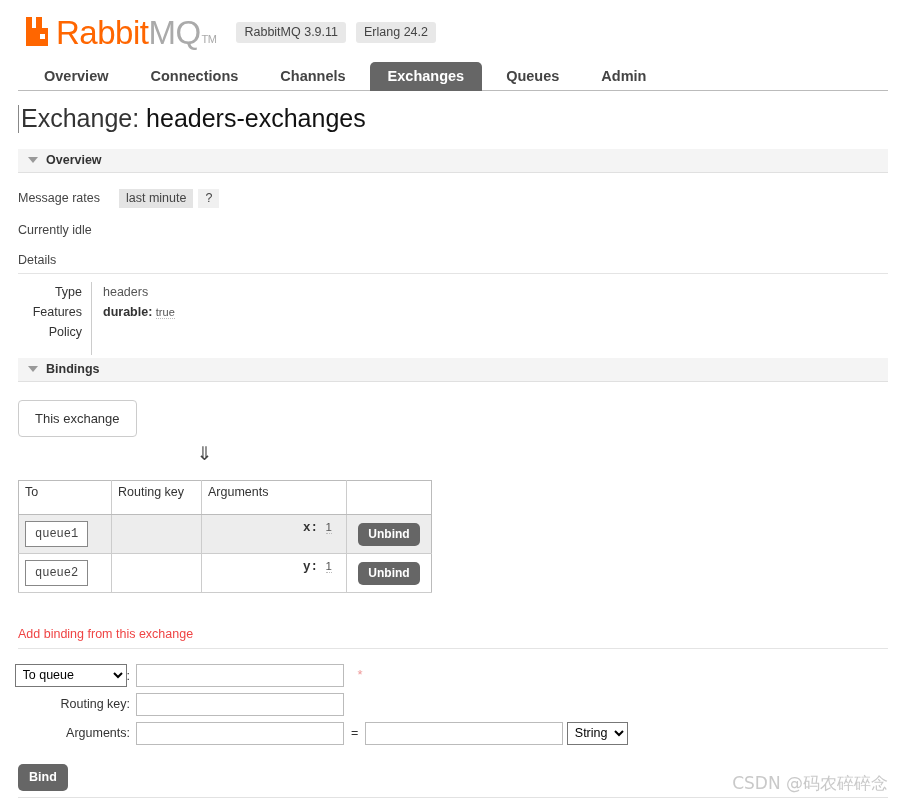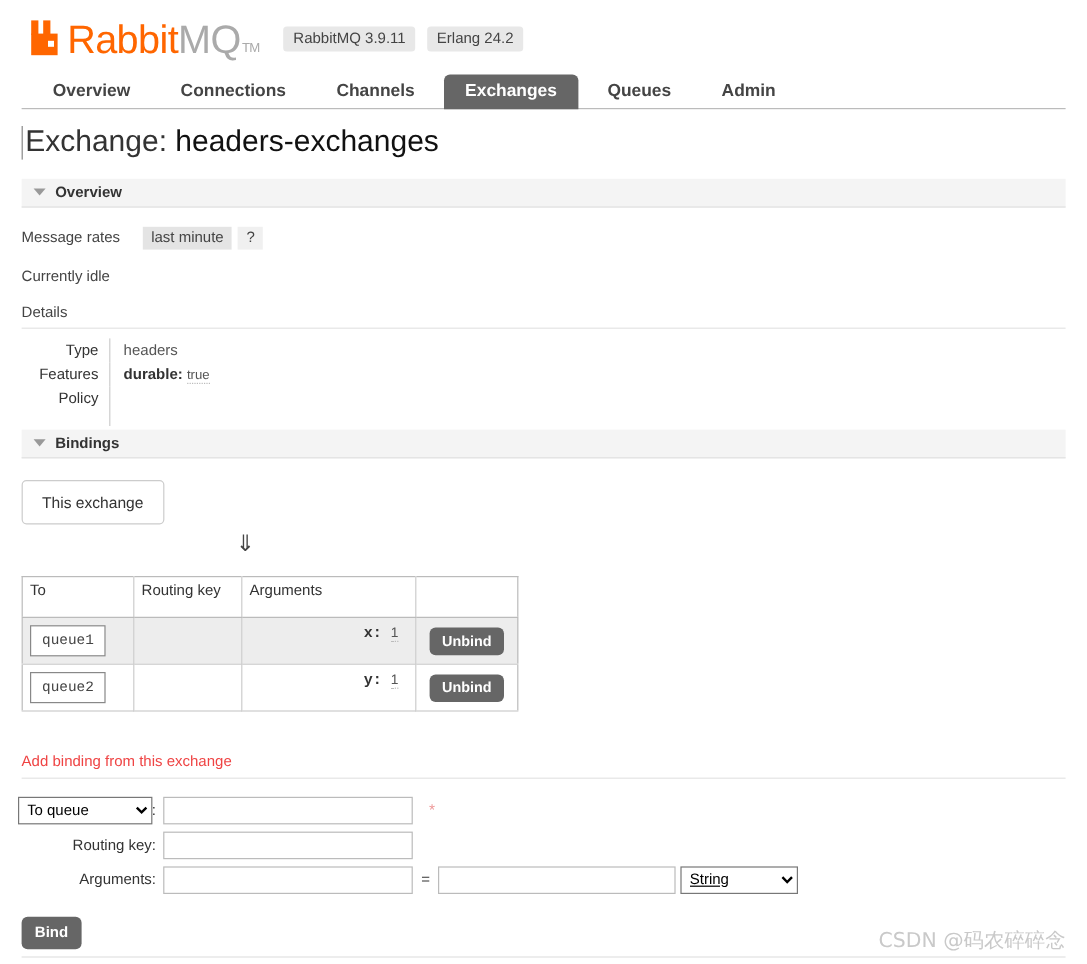--- a/index.html
+++ b/index.html
@@ -340,21 +340,21 @@
   .txt.wide { width: 190px; }
   select.sel {
     font-family: "Liberation Sans", sans-serif;
     font-size: 12.5px;
     border: 1px solid #777777;
     background: #ffffff;
     padding: 2px 3px;
     height: 23px;
   }
   #dest-select { width: 112px; }
-  #argtype-select { width: 98px; text-decoration: underline; }
+  #argtype-select { width: 61px; }
   .star { color: #e99; font-size: 13px; padding-left: 10px; }
   .eq { padding: 0 7px; color: #333; }
   #bind-btn-row { margin: 16px 0 0 18px; }
   #bind-btn { padding: 7px 11px 8px 11px; font-size: 12.5px; }
 
   
   #watermark {
     position: absolute;
     right: 18px;
     top: 772px;

